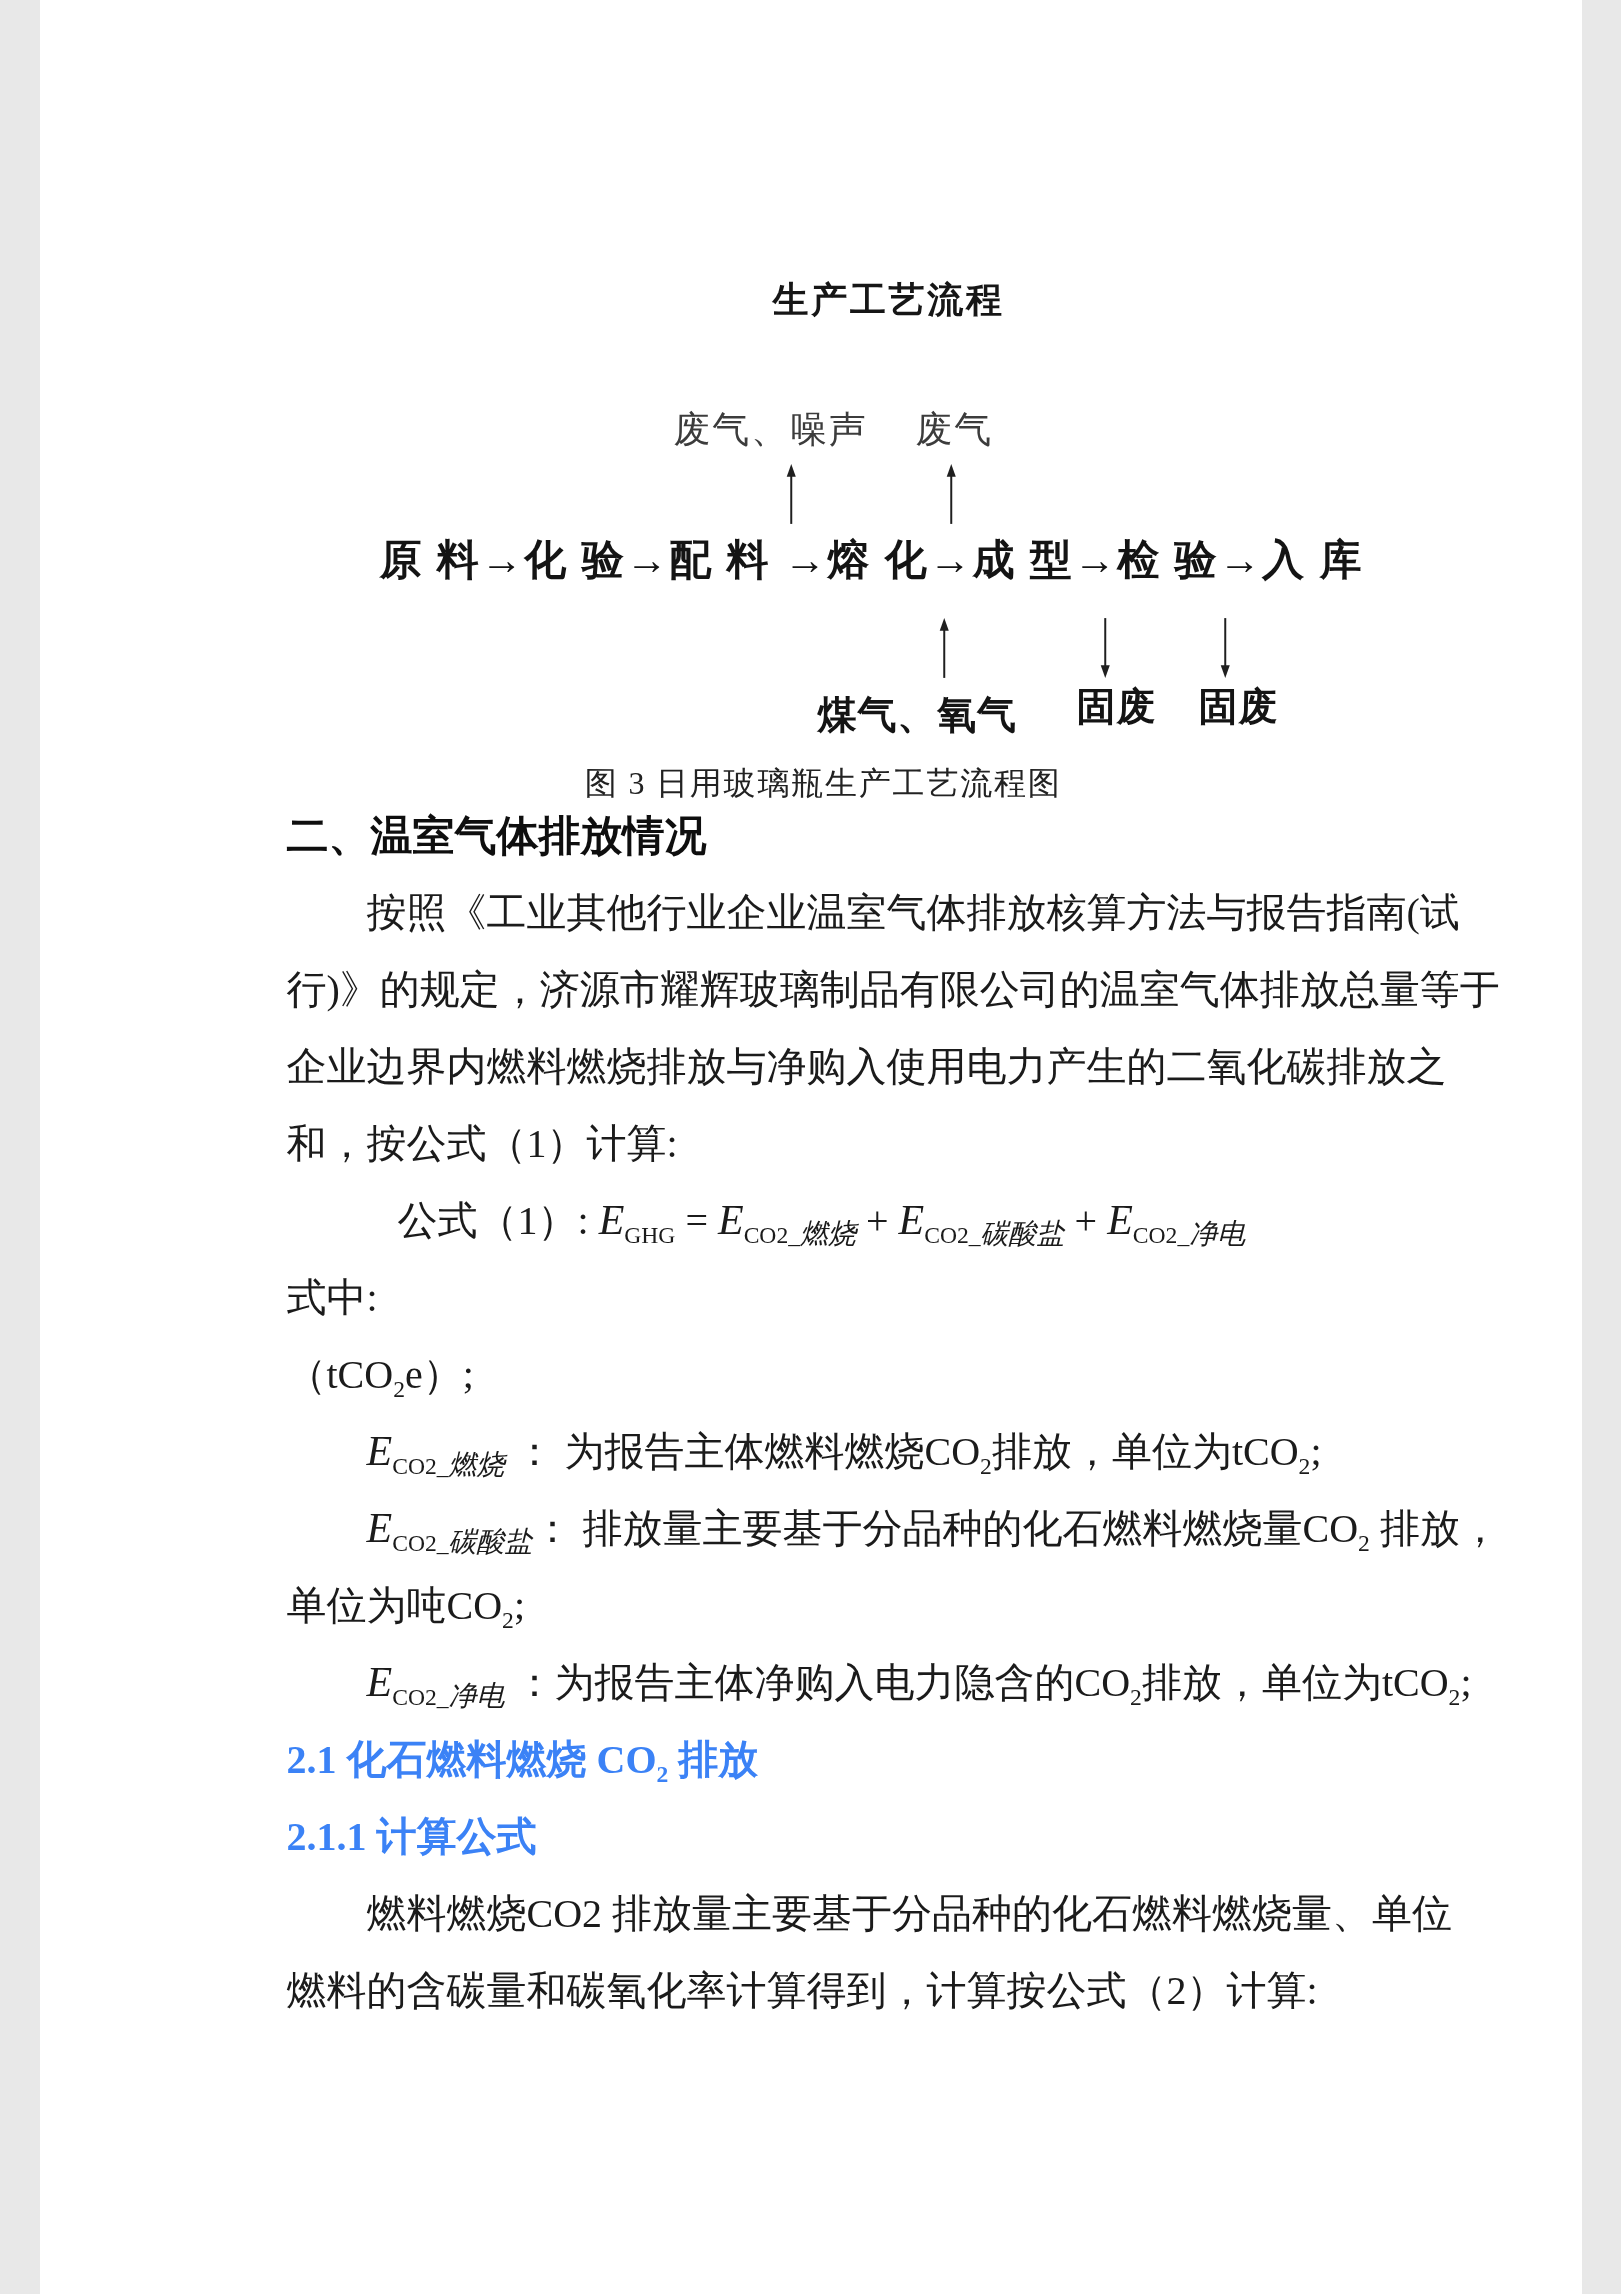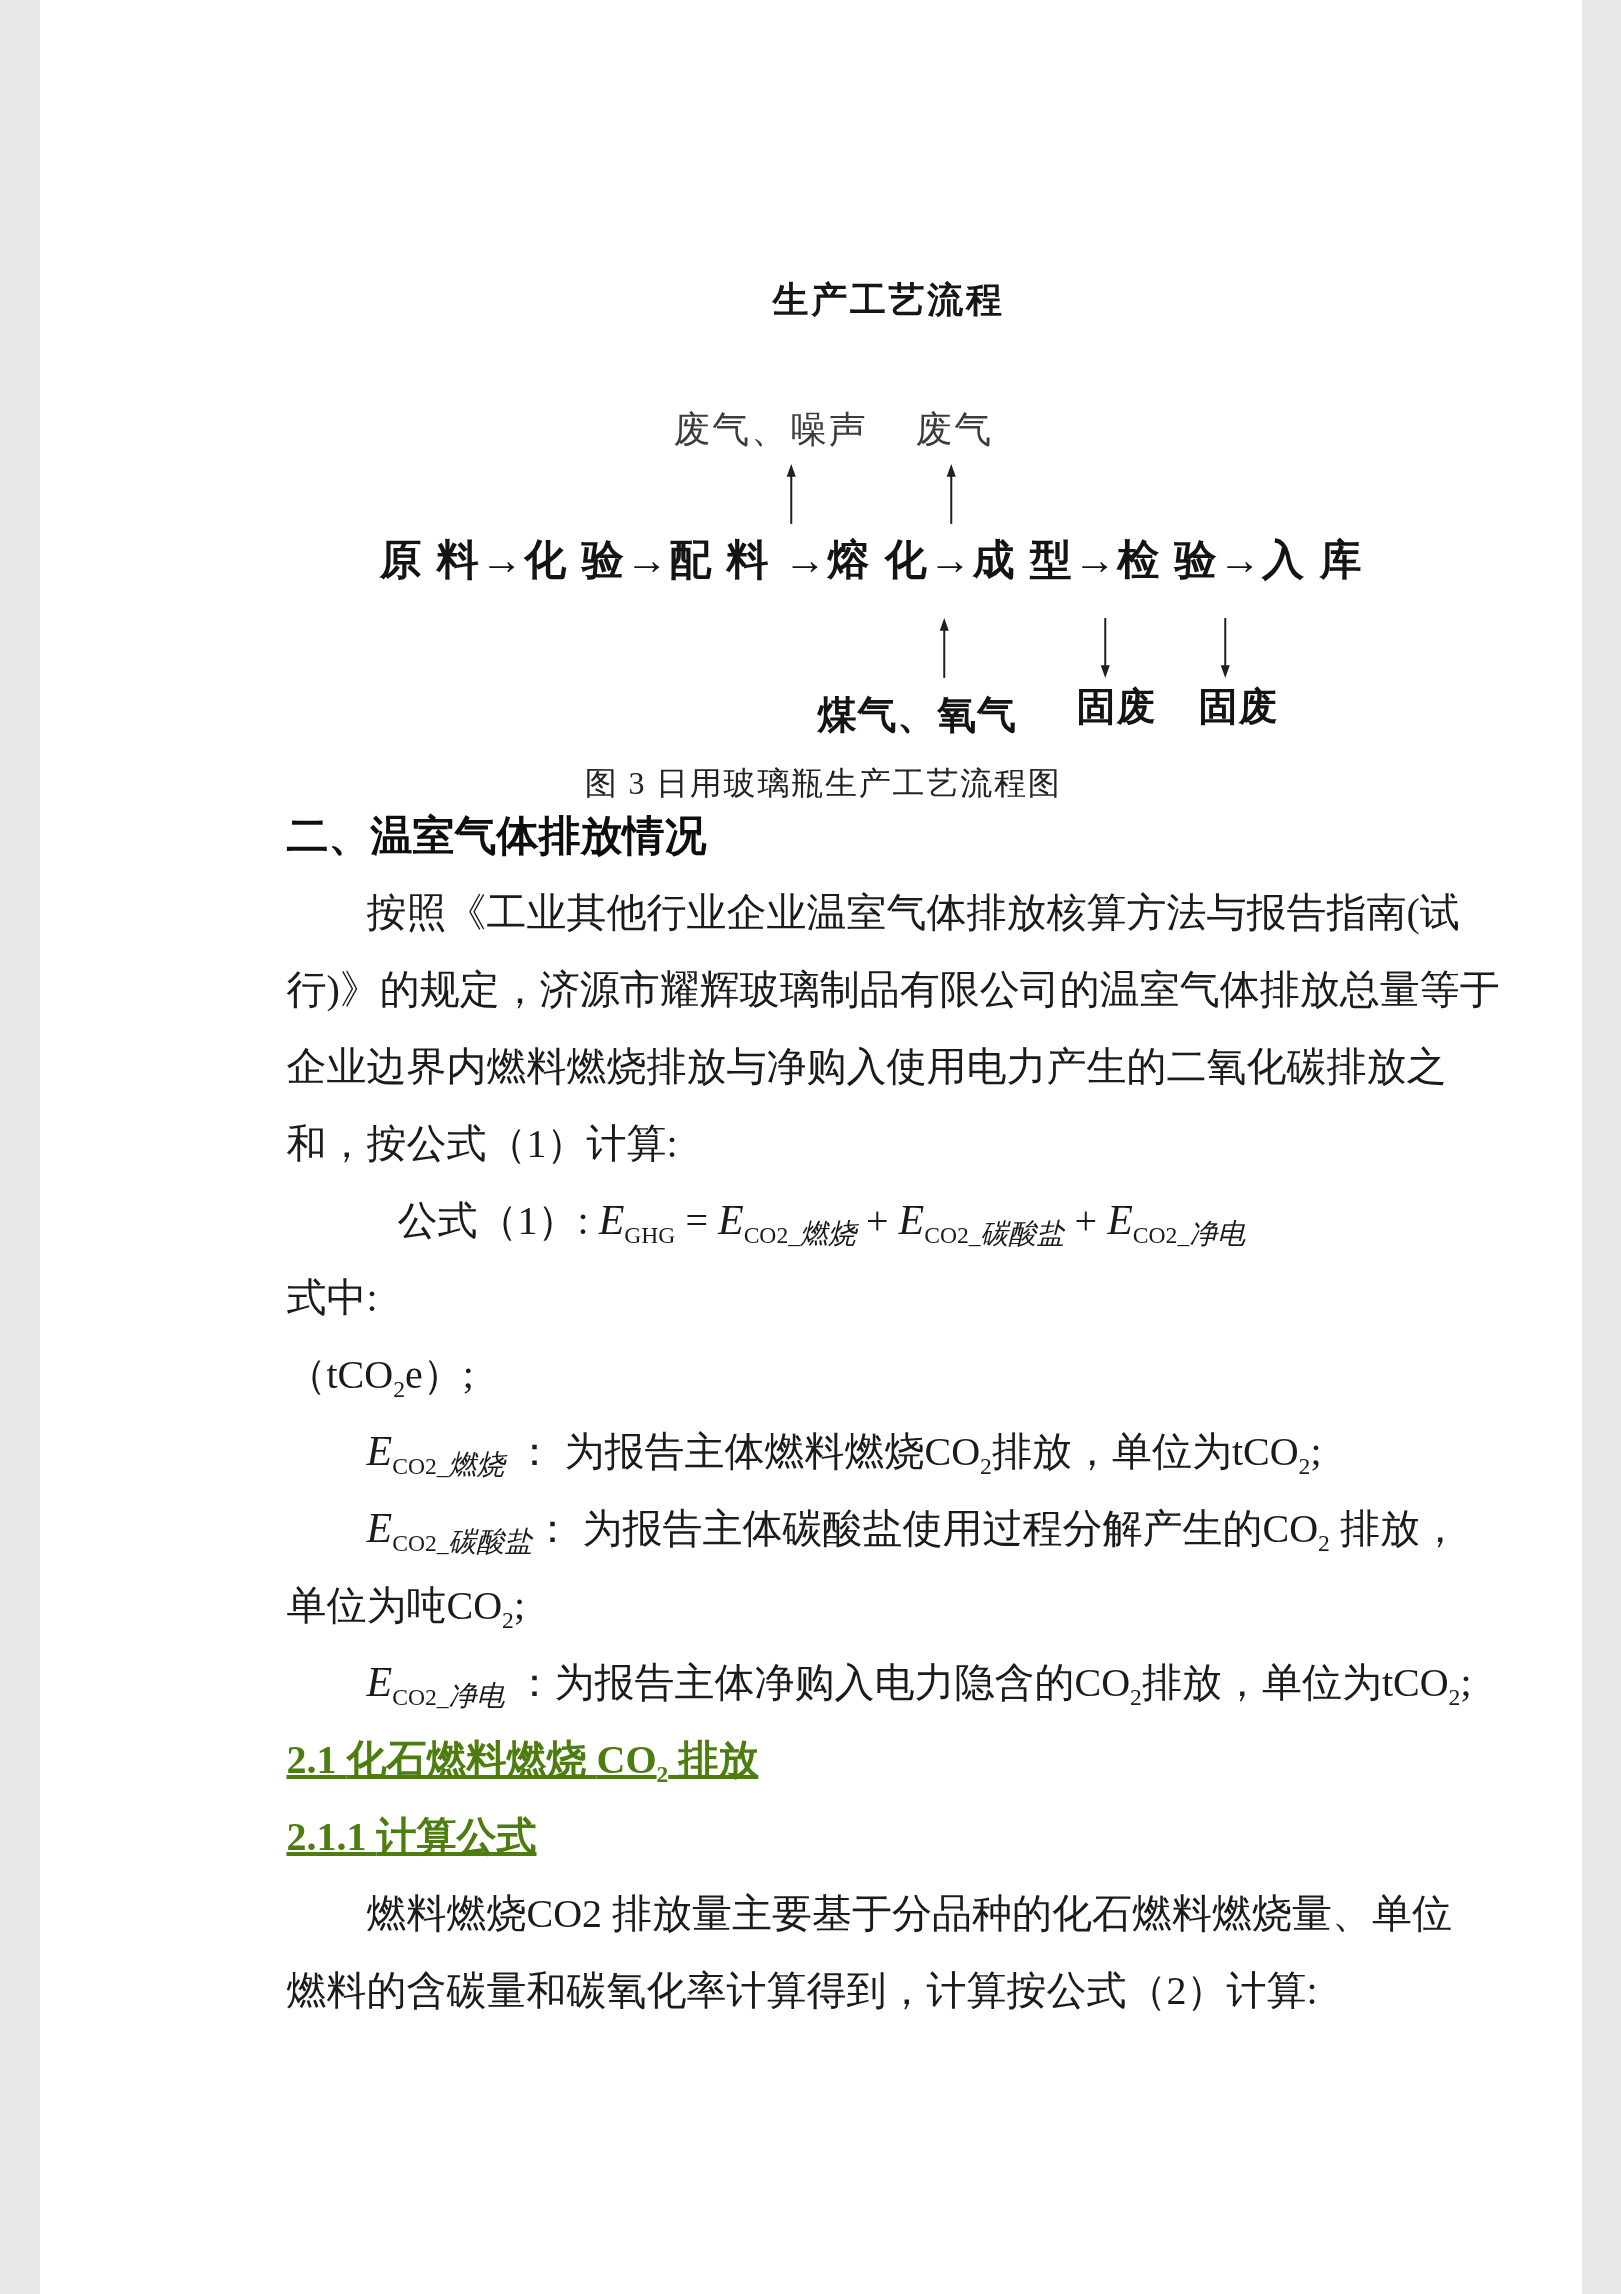--- a/index.html
+++ b/index.html
@@ -49,21 +49,21 @@
   .line{
     height:77px;line-height:77px;
     font-size:40px;white-space:nowrap;
   }
   .line.indent{text-indent:80px;}
   .line.formula{text-indent:111px;}
   .line.heading-cn{
     font-family:"Liberation Sans","DejaVu Sans",sans-serif;
     font-weight:700;font-size:42px;color:#0e0e0e;
   }
-  .line.heading-num{font-weight:700;color:#4d7c0f;text-decoration:underline;}
+  .line.heading-num{font-weight:700;color:#3b82f6;}
   .line.heading-num .seg-cn,
   .line.heading-num .seg-lat,
   .line.heading-num .seg-sub{font-weight:700;}
 
   .seg-cn{font-family:"Liberation Serif","DejaVu Serif",serif;}
   .seg-lat{font-family:"Liberation Serif","DejaVu Serif",serif;}
   .seg-var{
     font-family:"Liberation Serif","DejaVu Serif",serif;
     font-style:italic;font-size:42px;
   }
@@ -121,21 +121,21 @@
   <div class="content" id="content">
       <div class="line heading-cn"><span class="seg-cn">二、温室气体排放情况</span></div>
       <div class="line body indent"><span class="seg-cn">按照《工业其他行业企业温室气体排放核算方法与报告指南(试</span></div>
       <div class="line body"><span class="seg-cn">行)》的规定，济源市耀辉玻璃制品有限公司的温室气体排放总量等于</span></div>
       <div class="line body"><span class="seg-cn">企业边界内燃料燃烧排放与净购入使用电力产生的二氧化碳排放之</span></div>
       <div class="line body"><span class="seg-cn">和，按公式（1）计算:</span></div>
       <div class="line formula"><span class="seg-cn">公式（1）: </span><span class="seg-var">E</span><span class="seg-sub">GHG</span><span class="seg-lat"> = </span><span class="seg-var">E</span><span class="seg-sub">CO2_</span><span class="seg-subi">燃烧</span><span class="seg-lat"> + </span><span class="seg-var">E</span><span class="seg-sub">CO2_</span><span class="seg-subi">碳酸盐</span><span class="seg-lat"> + </span><span class="seg-var">E</span><span class="seg-sub">CO2_</span><span class="seg-subi">净电</span></div>
       <div class="line body"><span class="seg-cn">式中:</span></div>
       <div class="line body"><span class="seg-cn">（</span><span class="seg-lat">tCO</span><span class="seg-sub">2</span><span class="seg-lat">e</span><span class="seg-cn">）;</span></div>
       <div class="line body indent"><span class="seg-var">E</span><span class="seg-sub">CO2_</span><span class="seg-subi">燃烧</span><span class="seg-cn"> ： 为报告主体燃料燃烧</span><span class="seg-lat">CO</span><span class="seg-sub">2</span><span class="seg-cn">排放，单位为</span><span class="seg-lat">tCO</span><span class="seg-sub">2</span><span class="seg-lat">;</span></div>
-      <div class="line body indent"><span class="seg-var">E</span><span class="seg-sub">CO2_</span><span class="seg-subi">碳酸盐</span><span class="seg-cn">： 为报告主体碳酸盐使用过程分解产生的</span><span class="seg-lat">CO</span><span class="seg-sub">2</span><span class="seg-cn"> 排放，</span></div>
+      <div class="line body indent"><span class="seg-var">E</span><span class="seg-sub">CO2_</span><span class="seg-subi">碳酸盐</span><span class="seg-cn">： 排放量主要基于分品种的化石燃料燃烧量</span><span class="seg-lat">CO</span><span class="seg-sub">2</span><span class="seg-cn"> 排放，</span></div>
       <div class="line body"><span class="seg-cn">单位为吨</span><span class="seg-lat">CO</span><span class="seg-sub">2</span><span class="seg-lat">;</span></div>
       <div class="line body indent"><span class="seg-var">E</span><span class="seg-sub">CO2_</span><span class="seg-subi">净电</span><span class="seg-cn"> ：为报告主体净购入电力隐含的</span><span class="seg-lat">CO</span><span class="seg-sub">2</span><span class="seg-cn">排放，单位为</span><span class="seg-lat">tCO</span><span class="seg-sub">2</span><span class="seg-lat">;</span></div>
       <div class="line heading-num"><span class="seg-lat">2.1 </span><span class="seg-cn">化石燃料燃烧 </span><span class="seg-lat">CO</span><span class="seg-sub">2</span><span class="seg-cn"> 排放</span></div>
       <div class="line heading-num"><span class="seg-lat">2.1.1 </span><span class="seg-cn">计算公式</span></div>
       <div class="line body indent"><span class="seg-cn">燃料燃烧</span><span class="seg-lat">CO2 </span><span class="seg-cn">排放量主要基于分品种的化石燃料燃烧量、单位</span></div>
       <div class="line body"><span class="seg-cn">燃料的含碳量和碳氧化率计算得到，计算按公式（2）计算:</span></div>
     </div>
 
 </div>
 

